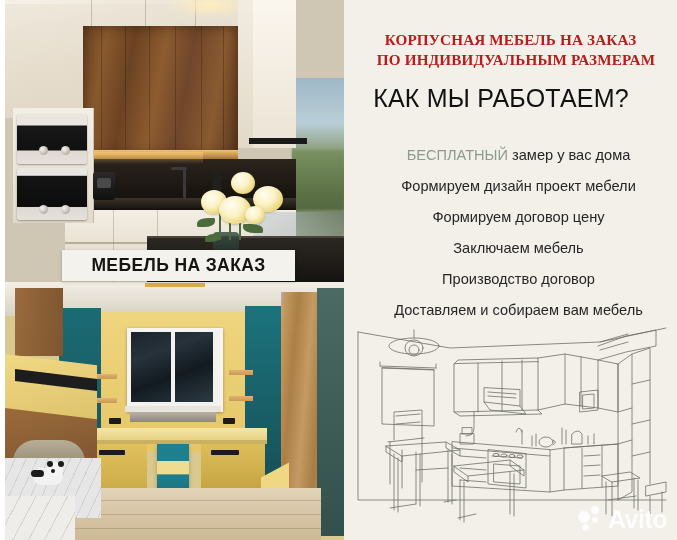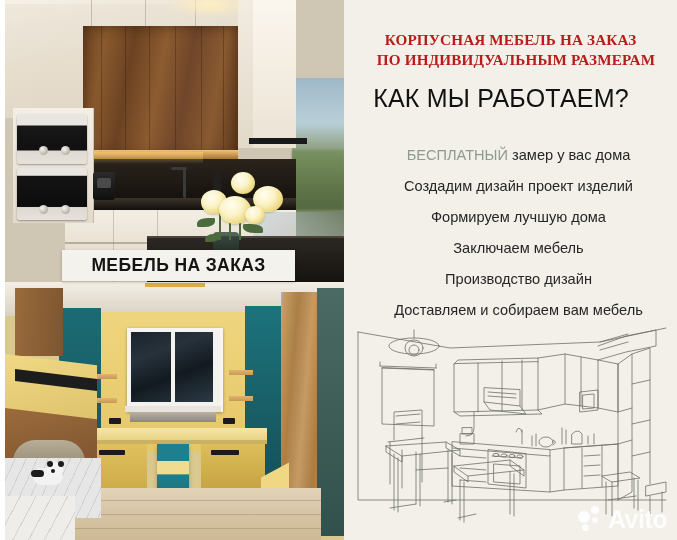--- a/index.html
+++ b/index.html
@@ -337,30 +337,30 @@
       <span class="l2">ПО ИНДИВИДУАЛЬНЫМ РАЗМЕРАМ</span>
     </div>
 
     <div class="bigtitle">КАК МЫ РАБОТАЕМ?</div>
 
     <div class="steps">
       <div class="step">
         <span class="free">БЕСПЛАТНЫЙ</span><span> замер у вас дома</span>
       </div>
       <div class="step">
-        <span>Создадим дизайн проект изделий</span>
-      </div>
-      <div class="step">
-        <span>Формируем лучшую дома</span>
+        <span>Формируем дизайн проект мебели</span>
+      </div>
+      <div class="step">
+        <span>Формируем договор цену</span>
       </div>
       <div class="step">
         <span>Заключаем мебель</span>
       </div>
       <div class="step">
-        <span>Производство дизайн</span>
+        <span>Производство договор</span>
       </div>
       <div class="step">
         <span>Доставляем и собираем вам мебель</span>
       </div>
     </div>
 
     <div class="sketch">
       <svg viewBox="0 0 322 206" xmlns="http://www.w3.org/2000/svg" fill="none" stroke="#6f6f68" stroke-width="0.8" stroke-linecap="round" stroke-linejoin="round">
 
         <path d="M8 8 L8 176 L316 176"></path>

